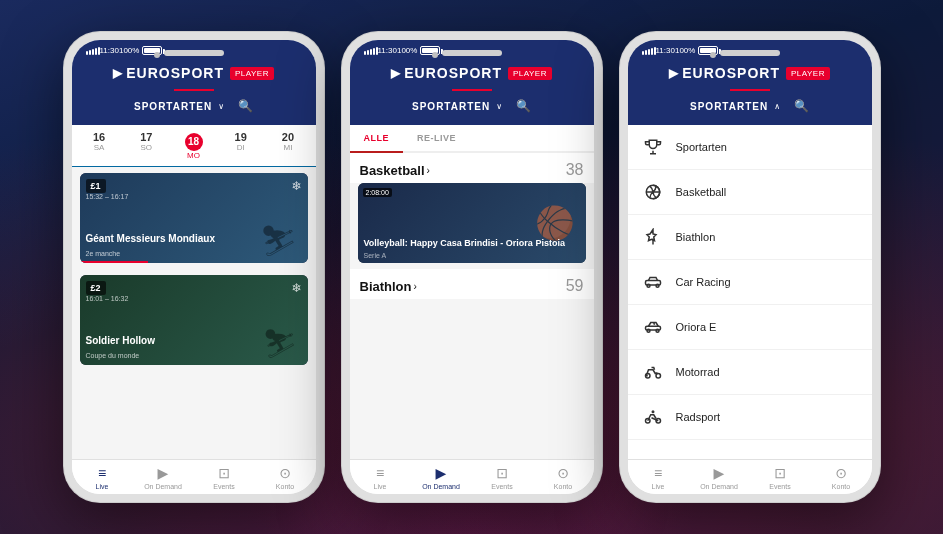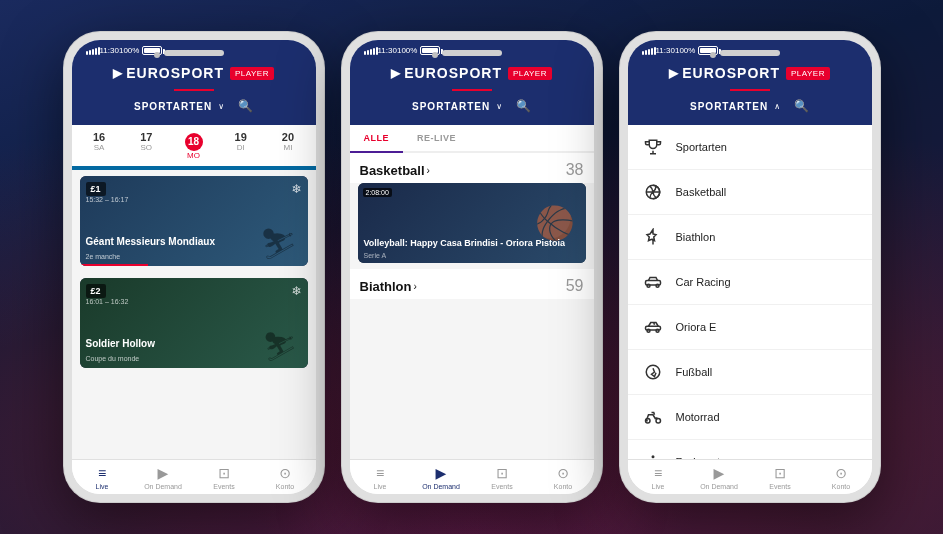--- a/index.html
+++ b/index.html
@@ -217,21 +217,21 @@
     .tab-item.active .tab-icon,
     .tab-item.active .tab-label {
       color: #1c2e6e;
     }
 
     
     .date-bar {
       background: white;
       display: flex;
       padding: 6px 4px;
-      border-bottom: 4px solid #0369a1;
+      border-bottom: 1px solid #0369a1;
     }
     .date-item {
       flex: 1;
       text-align: center;
     }
     .date-num {
       font-size: 11px;
       font-weight: 600;
       color: #333;
     }
@@ -349,21 +349,21 @@
     .filter-tab {
       padding: 8px 14px;
       font-size: 9px;
       font-weight: 600;
       color: #999;
       text-transform: uppercase;
       letter-spacing: 0.5px;
     }
     .filter-tab.active {
       color: #e8002d;
-      border-bottom: 2px solid #4c1d95;
+      border-bottom: 2px solid #b91c1c;
       margin-bottom: -2px;
     }
     .section-header {
       display: flex;
       align-items: center;
       padding: 8px 10px 4px;
       background: white;
     }
     .section-title {
       font-size: 13px;
@@ -722,29 +722,20 @@
               <rect x="2" y="11" width="20" height="5" rx="2"></rect>
               <circle cx="6" cy="17" r="2"></circle>
               <circle cx="18" cy="17" r="2"></circle>
               <path d="M6 11l3-5h7l3 5"></path>
               <path d="M13 6l1 3"></path>
             </svg>
         </div>
         <span class="menu-label">Oriora E</span>
       </div>
 
-      <div class="menu-item">
-        <div class="menu-icon">
-          <svg width="18" height="18" viewBox="0 0 24 24" fill="none" stroke="#333" stroke-width="2">
-              <circle cx="12" cy="12" r="9"></circle>
-              <path d="M12 7l2 5-4 3 4 3 2-5"></path>
-            </svg>
-        </div>
-        <span class="menu-label">Fußball</span>
-      </div>
 
       <div class="menu-item">
         <div class="menu-icon">
           <svg width="18" height="18" viewBox="0 0 24 24" fill="none" stroke="#333" stroke-width="2">
               <circle cx="5" cy="17" r="3"></circle>
               <circle cx="19" cy="17" r="3"></circle>
               <path d="M5 17H3l3-8h6l3 5 3-1"></path>
               <path d="M14 9l-1-3h-3"></path>
             </svg>
         </div>

